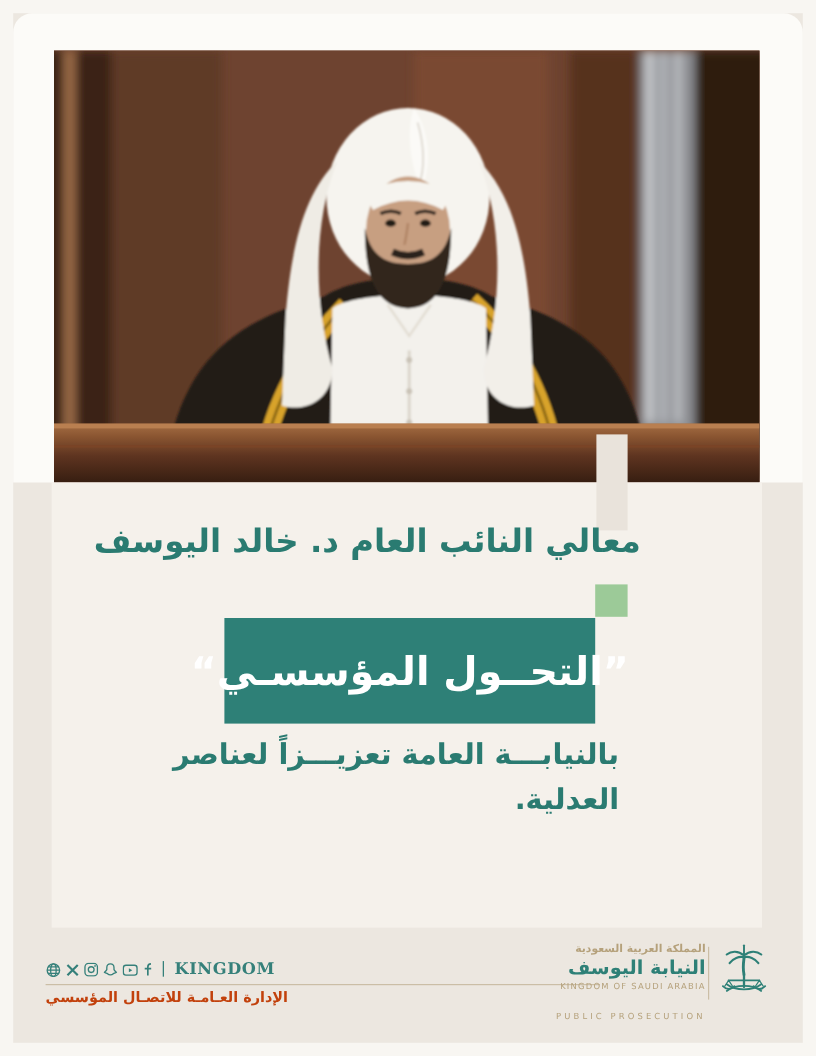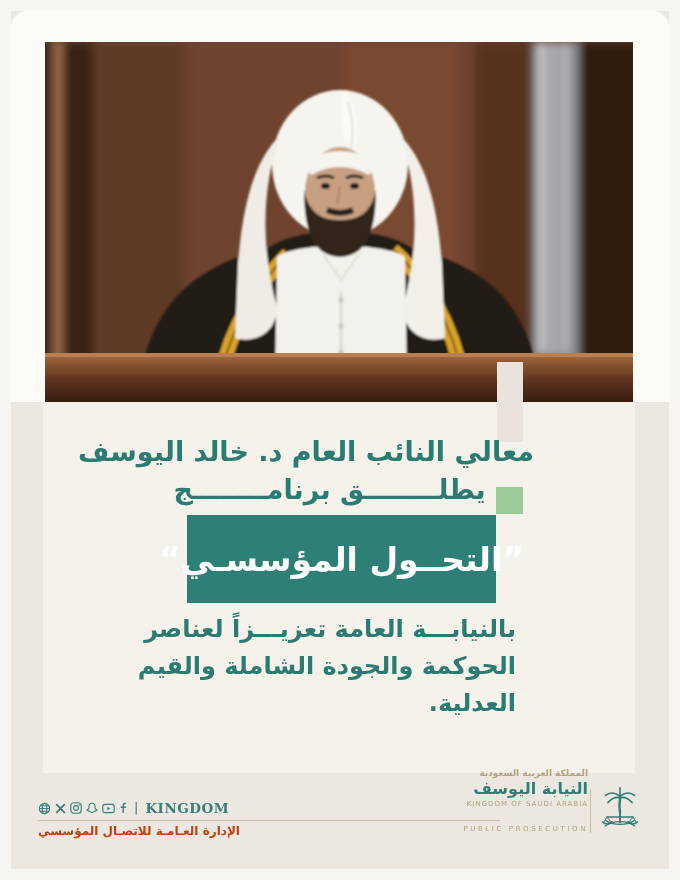--- a/index.html
+++ b/index.html
@@ -9,21 +9,21 @@
   }
   .inner-bg{position:absolute;left:11px;top:11px;width:658px;height:858px;background:#ECE7E0;}
   .photo-card{position:absolute;left:11px;top:11px;width:658px;height:391px;background:#FCFBF8;border-radius:16px 16px 0 0;}
   .photo{position:absolute;left:34px;top:31px;width:588px;height:360px;overflow:hidden;background:#6E4330;}
   .photo svg{display:block;width:588px;height:360px;}
   .content-panel{position:absolute;left:43px;top:402px;width:592px;height:371px;background:#F5F1EB;}
   .accent-bar{position:absolute;left:497px;top:362px;width:26px;height:80px;background:#E9E3DB;z-index:5;}
   .green-square{position:absolute;left:496px;top:487px;width:27px;height:27px;background:#9CCA98;z-index:6;}
 
   .headline{
-    position:absolute;top:433px;right:146px;z-index:7;direction:rtl;text-align:center;
+    position:absolute;top:433px;right:146px;z-index:7;direction:rtl;text-align:left;
     color:#2A7B71;font-weight:bold;font-size:27px;line-height:38px;white-space:nowrap;
   }
   .headline .line2{display:block;padding-left:47px;}
   .program-box{
     position:absolute;left:187px;top:515px;width:309px;height:88px;background:#2E8077;z-index:6;
     display:flex;align-items:center;justify-content:center;
     color:#FFFFFF;font-size:33px;font-weight:bold;direction:rtl;white-space:nowrap;
   }
   .body-text{
     position:absolute;top:611px;right:164px;z-index:6;direction:rtl;text-align:right;
@@ -40,21 +40,21 @@
   .social-handle{
     font-family:"DejaVu Serif",serif;font-weight:bold;font-size:13.5px;
     color:#35807A;letter-spacing:0.5px;
   }
   .footer-line{position:absolute;left:38px;top:820px;width:462px;height:1px;background:#CBBEA6;}
   .footer-dept{
     position:absolute;left:38px;top:824px;direction:rtl;text-align:left;
     color:#c2410c;font-size:12px;font-weight:bold;white-space:nowrap;
   }
 
-  .brand-text{position:absolute;right:92px;top:768px;direction:rtl;text-align:right;z-index:6;}
+  .brand-text{position:absolute;right:92px;top:786px;direction:rtl;text-align:right;z-index:6;}
   .brand-kingdom-ar{font-size:9px;color:#B5A17B;line-height:11px;font-weight:bold;}
   .brand-name-ar{font-size:16px;color:#2E8077;font-weight:bold;line-height:19px;}
   .brand-kingdom-en{font-size:7px;color:#B5A17B;letter-spacing:1px;line-height:8px;direction:ltr;margin-top:2px;margin-left:32px;}
   .brand-name-en{font-size:7px;color:#B5A17B;letter-spacing:2.6px;line-height:8px;direction:ltr;margin-top:17px;}
   .brand-divider{position:absolute;left:590px;top:789px;width:1px;height:44px;background:#CBBEA6;}
   .brand-emblem{position:absolute;left:596px;top:785px;width:48px;height:48px;}
 </style>
 </head>
 <body>
 
@@ -129,30 +129,28 @@
       </svg>
     </div>
   </div>
 
   <div class="content-panel"></div>
   <div class="accent-bar"></div>
   <div class="green-square"></div>
 
   <div class="headline">
     <span class="line1">معالي النائب العام د. خالد اليوسف</span>
-    <span class="line2">يطلــــــــق برنامــــــــج</span>
   </div>
 
   <div class="program-box">
     <span>”التحــول المؤسسـي“</span>
   </div>
 
   <div class="body-text">
     <span>بالنيابـــة العامة تعزيـــزاً لعناصر</span>
-    <span>الحوكمة والجودة الشاملة والقيم</span>
     <span>العدلية.</span>
   </div>
 
   <div class="social-row">
     <span>
       <svg width="13" height="13" viewBox="0 0 13 13" fill="none" stroke="#35807A" stroke-width="1.1">
         <circle cx="6.5" cy="6.5" r="5.2"></circle>
           <ellipse cx="6.5" cy="6.5" rx="2.3" ry="5.2"></ellipse>
         <path d="M1.3 6.5 H11.7 M2 3.8 H11 M2 9.2 H11"></path>
       </svg>

